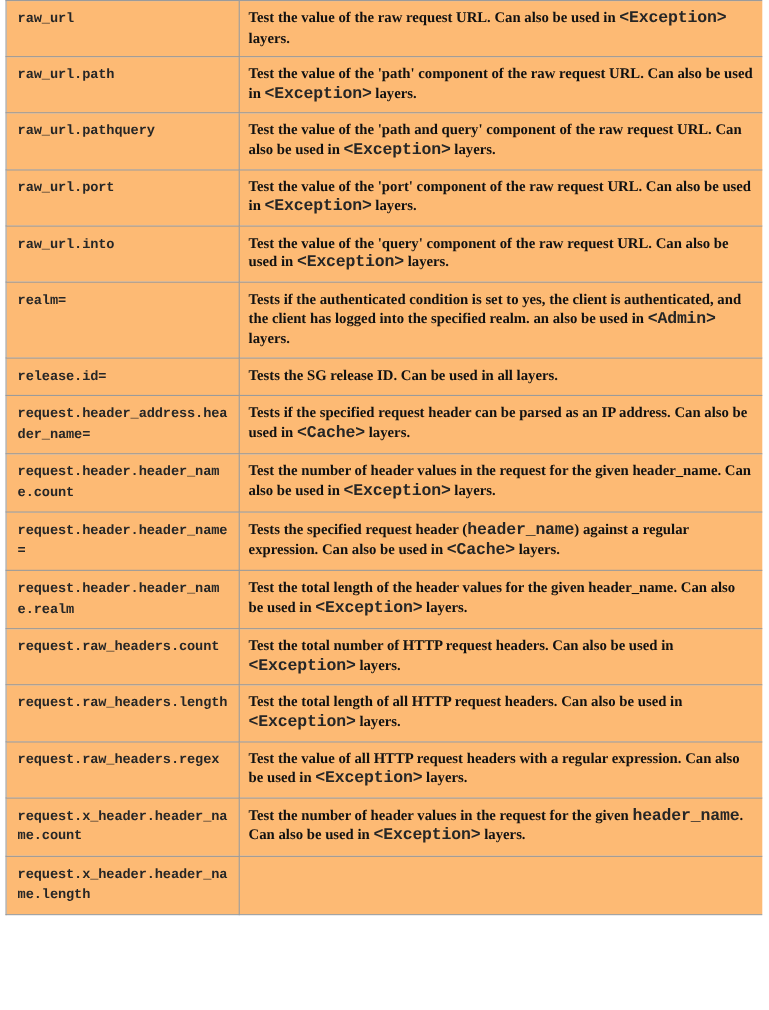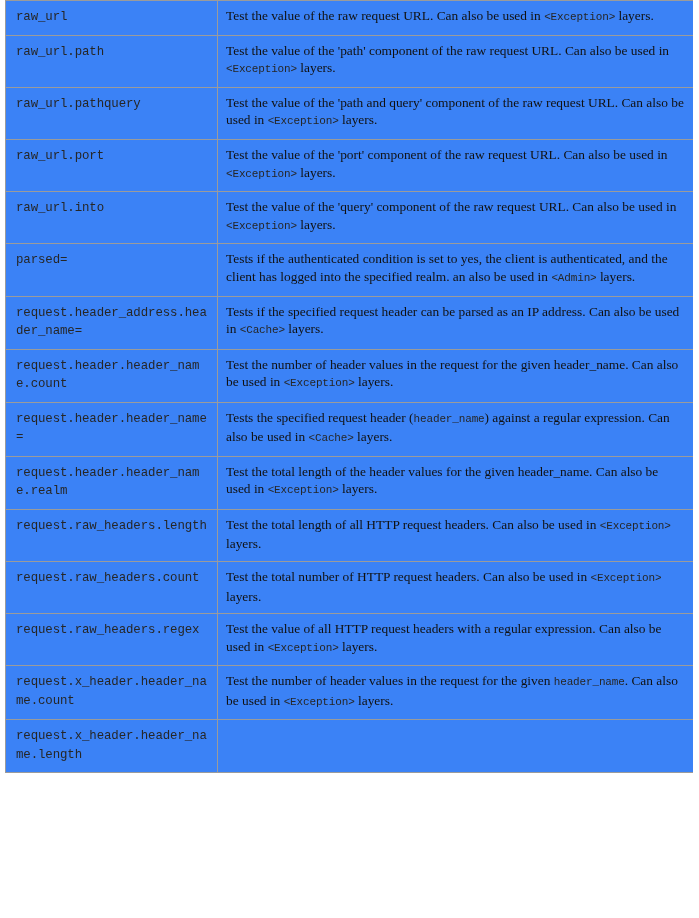--- a/index.html
+++ b/index.html
@@ -26,21 +26,22 @@
   #doc-table col.c-desc { width: 475px; }
 
   #doc-table tr {
     border-top: 1px solid #9b9b9b;
     border-bottom: 1px solid #9b9b9b;
   }
   #doc-table td {
     vertical-align: top;
     border-top: 1px solid #9b9b9b;
     border-bottom: 1px solid #9b9b9b;
-    background: #3b82f6;
+    background: #fdba74;
+    font-weight: bold;
   }
   #doc-table td.name-cell {
     border-left: 1px solid #9b9b9b;
     border-right: 1px solid #9b9b9b;
     padding: 7px 6px 8px 10px;
     font-family: "Liberation Mono", "DejaVu Sans Mono", monospace;
     font-size: 12.4px;
     line-height: 18.5px;
     letter-spacing: -0.1px;
     color: #262626;
@@ -50,21 +51,21 @@
   #doc-table td.desc-cell {
     padding: 6px 8px 8px 8px;
     font-family: "Liberation Serif", "DejaVu Serif", serif;
     font-size: 13.4px;
     line-height: 17.6px;
     color: #111111;
   }
   #doc-table td.desc-cell code,
   #doc-table td.desc-cell .mono {
     font-family: "Liberation Mono", "DejaVu Sans Mono", monospace;
-    font-size: 11px;
+    font-size: 15px;
     letter-spacing: -0.15px;
     color: #262626;
   }
 </style>
 </head>
 <body>
 
 <table id="doc-table">
   <colgroup>
     <col class="c-name">
@@ -85,46 +86,50 @@
       </tr>
       <tr>
         <td class="name-cell">raw_url.port</td>
         <td class="desc-cell"><span>Test the value of the 'port' component of the raw request URL. Can also be used in </span><span class="mono">&lt;Exception&gt;</span><span> layers.</span></td>
       </tr>
       <tr>
         <td class="name-cell">raw_url.into</td>
         <td class="desc-cell"><span>Test the value of the 'query' component of the raw request URL. Can also be used in </span><span class="mono">&lt;Exception&gt;</span><span> layers.</span></td>
       </tr>
       <tr>
-        <td class="name-cell">parsed=</td>
+        <td class="name-cell">realm=</td>
         <td class="desc-cell"><span>Tests if the authenticated condition is set to yes, the client is authenticated, and the client has logged into the specified realm. an also be used in </span><span class="mono">&lt;Admin&gt;</span><span> layers.</span></td>
+      </tr>
+      <tr>
+        <td class="name-cell">release.id=</td>
+        <td class="desc-cell"><span>Tests the SG release ID. Can be used in all layers.</span></td>
       </tr>
       <tr>
         <td class="name-cell">request.header_address.header_name=</td>
         <td class="desc-cell"><span>Tests if the specified request header can be parsed as an IP address. Can also be used in </span><span class="mono">&lt;Cache&gt;</span><span> layers.</span></td>
       </tr>
       <tr>
         <td class="name-cell">request.header.header_name.count</td>
         <td class="desc-cell"><span>Test the number of header values in the request for the given header_name. Can also be used in </span><span class="mono">&lt;Exception&gt;</span><span> layers.</span></td>
       </tr>
       <tr>
         <td class="name-cell">request.header.header_name=</td>
         <td class="desc-cell"><span>Tests the specified request header (</span><span class="mono">header_name</span><span>) against a regular expression. Can also be used in </span><span class="mono">&lt;Cache&gt;</span><span> layers.</span></td>
       </tr>
       <tr>
         <td class="name-cell">request.header.header_name.realm</td>
         <td class="desc-cell"><span>Test the total length of the header values for the given header_name. Can also be used in </span><span class="mono">&lt;Exception&gt;</span><span> layers.</span></td>
       </tr>
       <tr>
+        <td class="name-cell">request.raw_headers.count</td>
+        <td class="desc-cell"><span>Test the total number of HTTP request headers. Can also be used in </span><span class="mono">&lt;Exception&gt;</span><span> layers.</span></td>
+      </tr>
+      <tr>
         <td class="name-cell">request.raw_headers.length</td>
         <td class="desc-cell"><span>Test the total length of all HTTP request headers. Can also be used in </span><span class="mono">&lt;Exception&gt;</span><span> layers.</span></td>
-      </tr>
-      <tr>
-        <td class="name-cell">request.raw_headers.count</td>
-        <td class="desc-cell"><span>Test the total number of HTTP request headers. Can also be used in </span><span class="mono">&lt;Exception&gt;</span><span> layers.</span></td>
       </tr>
       <tr>
         <td class="name-cell">request.raw_headers.regex</td>
         <td class="desc-cell"><span>Test the value of all HTTP request headers with a regular expression. Can also be used in </span><span class="mono">&lt;Exception&gt;</span><span> layers.</span></td>
       </tr>
       <tr>
         <td class="name-cell">request.x_header.header_name.count</td>
         <td class="desc-cell"><span>Test the number of header values in the request for the given </span><span class="mono">header_name</span><span>. Can also be used in </span><span class="mono">&lt;Exception&gt;</span><span> layers.</span></td>
       </tr>
       <tr>

